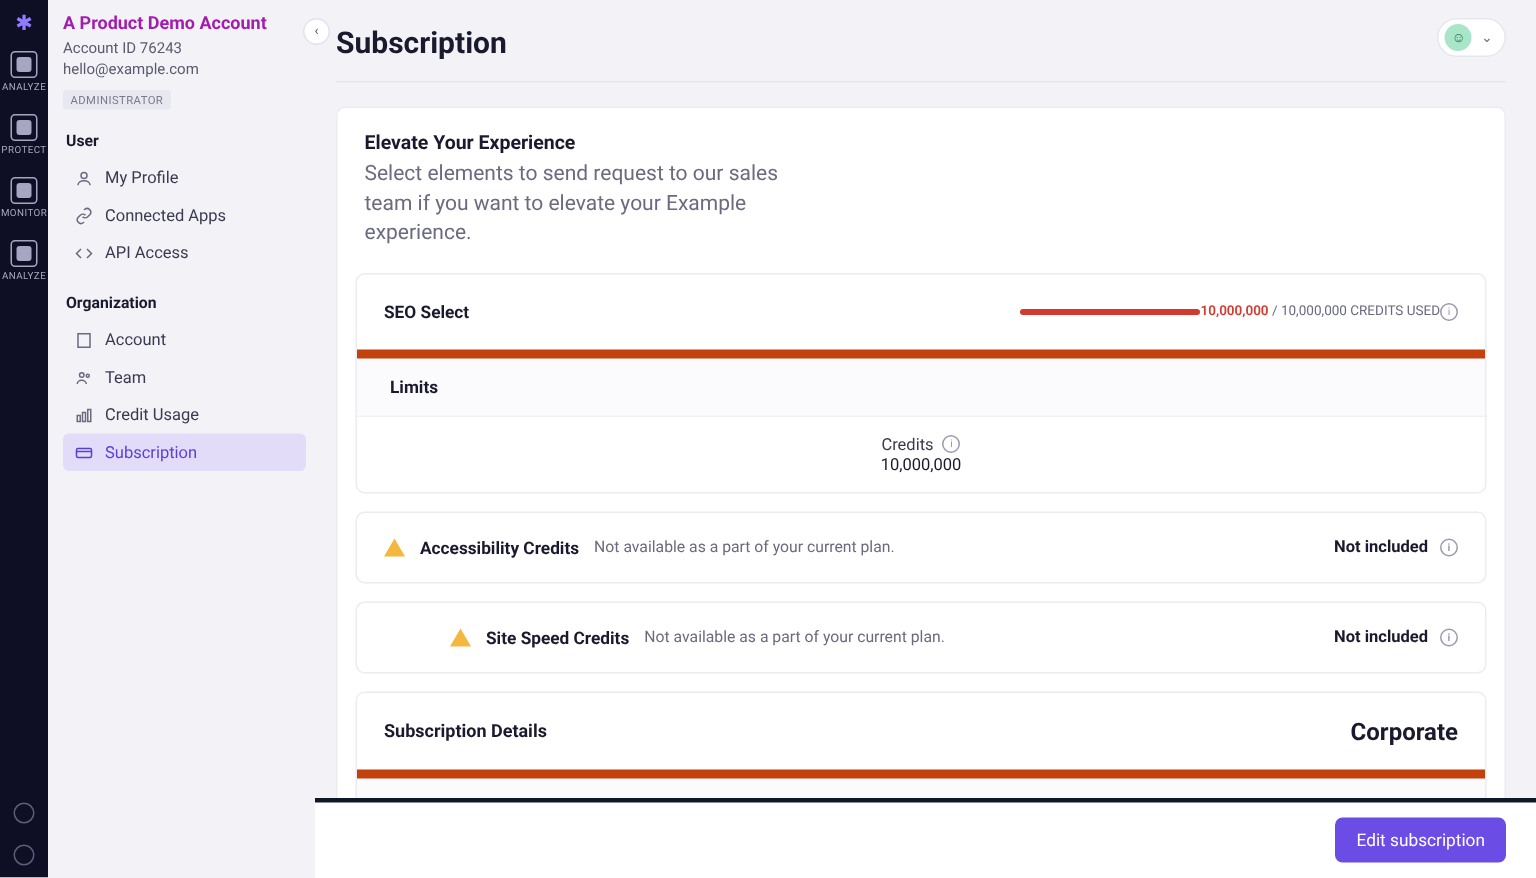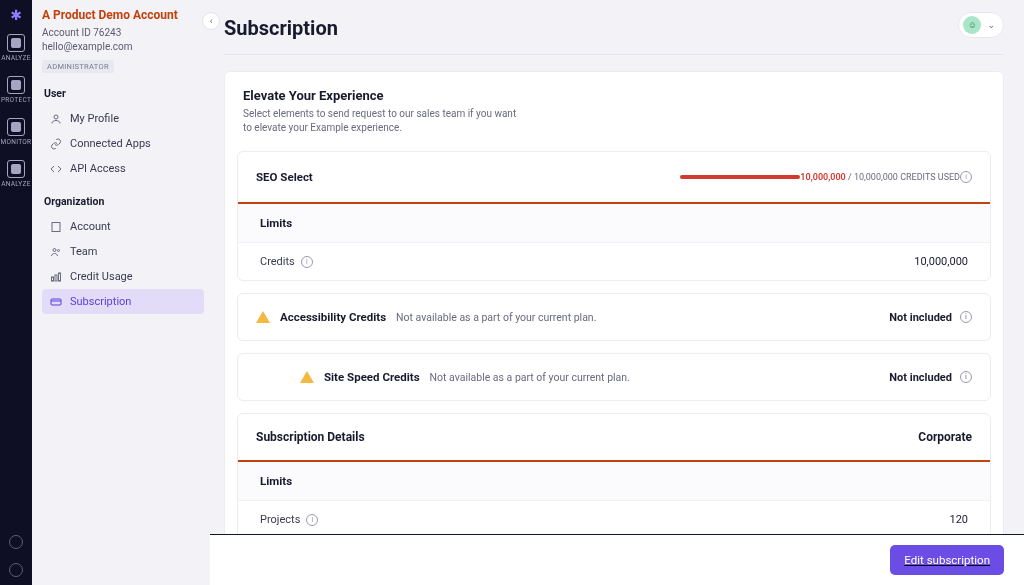--- a/index.html
+++ b/index.html
@@ -8,57 +8,57 @@
 .rail { width: 32px; background: #0e0e24; display: flex; flex-direction: column; align-items: center; padding-top: 6px; gap: 6px; }
 .rail-logo { width: 18px; height: 18px; display: flex; align-items: center; justify-content: center; color: #8f7cff; font-size: 14px; }
 .rail-item { width: 26px; display: flex; flex-direction: column; align-items: center; gap: 2px; cursor: pointer; padding: 4px 0; }
 .rail-icon { width: 18px; height: 18px; border: 1.5px solid #a6a6c2; border-radius: 3px; position: relative; }
 .rail-icon::after { content: ""; position: absolute; inset: 3px; background: #a6a6c2; border-radius: 2px; }
 .rail-label { font-size: 6.5px; color: #a6a6c2; letter-spacing: 0.3px; }
 .rail-spacer { flex: 1; }
 .rail-bottom { width: 14px; height: 14px; border: 1.5px solid #5e5e7a; border-radius: 50%; margin-bottom: 8px; cursor: pointer; }
 .sidebar { width: 178px; background: #f3f3f7; padding: 8px 6px 8px 10px; position: relative; }
 .collapse-btn { position: absolute; right: -10px; top: 12px; width: 18px; height: 18px; background: #fff; border: 1px solid #e2e2ec; border-radius: 50%; display: flex; align-items: center; justify-content: center; font-size: 9px; color: #5a5a70; cursor: pointer; }
-.acct-name { font-size: 12px; font-weight: 700; color: #c2410c; margin-bottom: 4px; }
+.acct-name { font-size: 12px; font-weight: 700; color: #a21caf; margin-bottom: 4px; }
 .acct-meta { font-size: 10px; color: #5a5a70; line-height: 1.4; }
 .badge { display: inline-block; font-size: 7.5px; color: #7a7a8f; background: #e8e8f0; padding: 2px 5px; border-radius: 2px; margin-top: 4px; letter-spacing: 0.3px; }
 .side-group { margin-top: 14px; }
 .side-group-title { font-size: 10.5px; font-weight: 700; color: #1a1a2e; margin-bottom: 6px; padding-left: 2px; }
 .side-item { display: flex; align-items: center; gap: 8px; padding: 6px 8px; font-size: 11px; color: #3a3a50; border-radius: 4px; cursor: pointer; }
 .side-item.active { background: #e3dcf9; color: #5a3fd8; }
 .side-icon { width: 12px; height: 12px; flex-shrink: 0; display: inline-flex; align-items: center; justify-content: center; }
 .main { flex: 1; overflow: auto; padding: 16px 20px 60px 14px; position: relative; }
 .page-title { font-size: 20px; font-weight: 700; color: #1a1a2e; margin-bottom: 14px; }
 .hr { height: 1px; background: #e6e6ef; margin-bottom: 16px; }
 .card { background: #fff; border: 1px solid #ecebf2; border-radius: 6px; margin-bottom: 14px; }
 .card-pad { padding: 16px 18px; }
 .elevate-title { font-size: 13px; font-weight: 700; color: #1a1a2e; margin-bottom: 4px; }
-.elevate-sub { font-size: 10px; color: #6a6a80; line-height: 1.4; max-width: 280px; }
+.elevate-sub { font-size: 14px; color: #6a6a80; line-height: 1.4; max-width: 280px; }
 .inner-card { border: 1px solid #ecebf2; border-radius: 6px; margin: 0 12px 0 12px; }
 .seo-row { display: flex; align-items: center; justify-content: space-between; padding: 18px 18px; }
 .seo-title { font-size: 11.5px; font-weight: 700; color: #1a1a2e; }
 .seo-meter { display: flex; align-items: center; gap: 0; }
 .bar { width: 120px; height: 4px; background: #d33a2f; border-radius: 2px; }
 .seo-used { font-size: 9px; color: #6a6a80; }
 .seo-used .red { color: #d33a2f; font-weight: 600; }
 .info-icon { width: 12px; height: 12px; border: 1.2px solid #9a9ab0; border-radius: 50%; display: inline-flex; align-items: center; justify-content: center; font-size: 7px; color: #9a9ab0; flex-shrink: 0; }
-.limits-hdr { padding: 12px 22px; border-top: 2px solid #c2410c; font-size: 11.5px; font-weight: 700; color: #1a1a2e; background: #fbfbfd; }
-.limit-row { display: flex; align-items: center; justify-content: space-between; padding: 12px 22px; border-top: 1px solid #f1f1f6; font-size: 11px; color: #3a3a50; }
+.limits-hdr { padding: 12px 22px; border-top: 6px solid #c2410c; font-size: 11.5px; font-weight: 700; color: #1a1a2e; background: #fbfbfd; }
+.limit-row { display: flex; align-items: center; padding: 12px 22px; border-top: 1px solid #f1f1f6; font-size: 11px; color: #3a3a50; flex-direction: column; }
 .limit-left { display: flex; align-items: center; gap: 6px; }
 .limit-val { font-size: 11px; color: #1a1a2e; }
 .unavail-row { display: flex; align-items: center; justify-content: space-between; padding: 16px 18px; }
 .unavail-left { display: flex; align-items: center; gap: 10px; }
 .warn-icon { width: 0; height: 0; border-left: 7px solid transparent; border-right: 7px solid transparent; border-bottom: 12px solid #f4b73f; position: relative; }
 .unavail-name { font-size: 11.5px; font-weight: 700; color: #1a1a2e; }
 .unavail-msg { font-size: 10.5px; color: #6a6a80; }
 .not-incl { font-size: 11px; font-weight: 700; color: #1a1a2e; display: flex; align-items: center; gap: 8px; }
 .sub-hdr { display: flex; align-items: center; justify-content: space-between; padding: 16px 18px; }
 .sub-title { font-size: 12px; font-weight: 700; color: #1a1a2e; }
-.sub-plan { font-size: 12px; font-weight: 700; color: #1a1a2e; }
-.footer-bar { position: fixed; bottom: 0; right: 0; left: 210px; background: #fff; border-top: 1px solid #0f172a; padding: 10px 20px; display: flex; justify-content: flex-end; text-decoration: underline; }
+.sub-plan { font-size: 16px; font-weight: 700; color: #1a1a2e; }
+.footer-bar { position: fixed; bottom: 0; right: 0; left: 210px; background: #fff; border-top: 3px solid #0f172a; padding: 10px 20px; display: flex; justify-content: flex-end; }
 .edit-btn { background: #6b4de6; color: #fff; font-size: 11.5px; padding: 8px 14px; border: none; border-radius: 5px; cursor: pointer; }
 .top-right { position: absolute; top: 12px; right: 20px; display: flex; align-items: center; gap: 6px; background: #fff; border: 1px solid #e6e6ef; border-radius: 14px; padding: 3px 8px 3px 4px; cursor: pointer; }
 .avatar { width: 18px; height: 18px; border-radius: 50%; background: #a9e5c8; display: flex; align-items: center; justify-content: center; font-size: 9px; color: #2a7a52; }
 .chev { font-size: 9px; color: #6a6a80; }
 svg { display: block; }
 </style>
 </head>
 <body>
 
 <div class="app">

